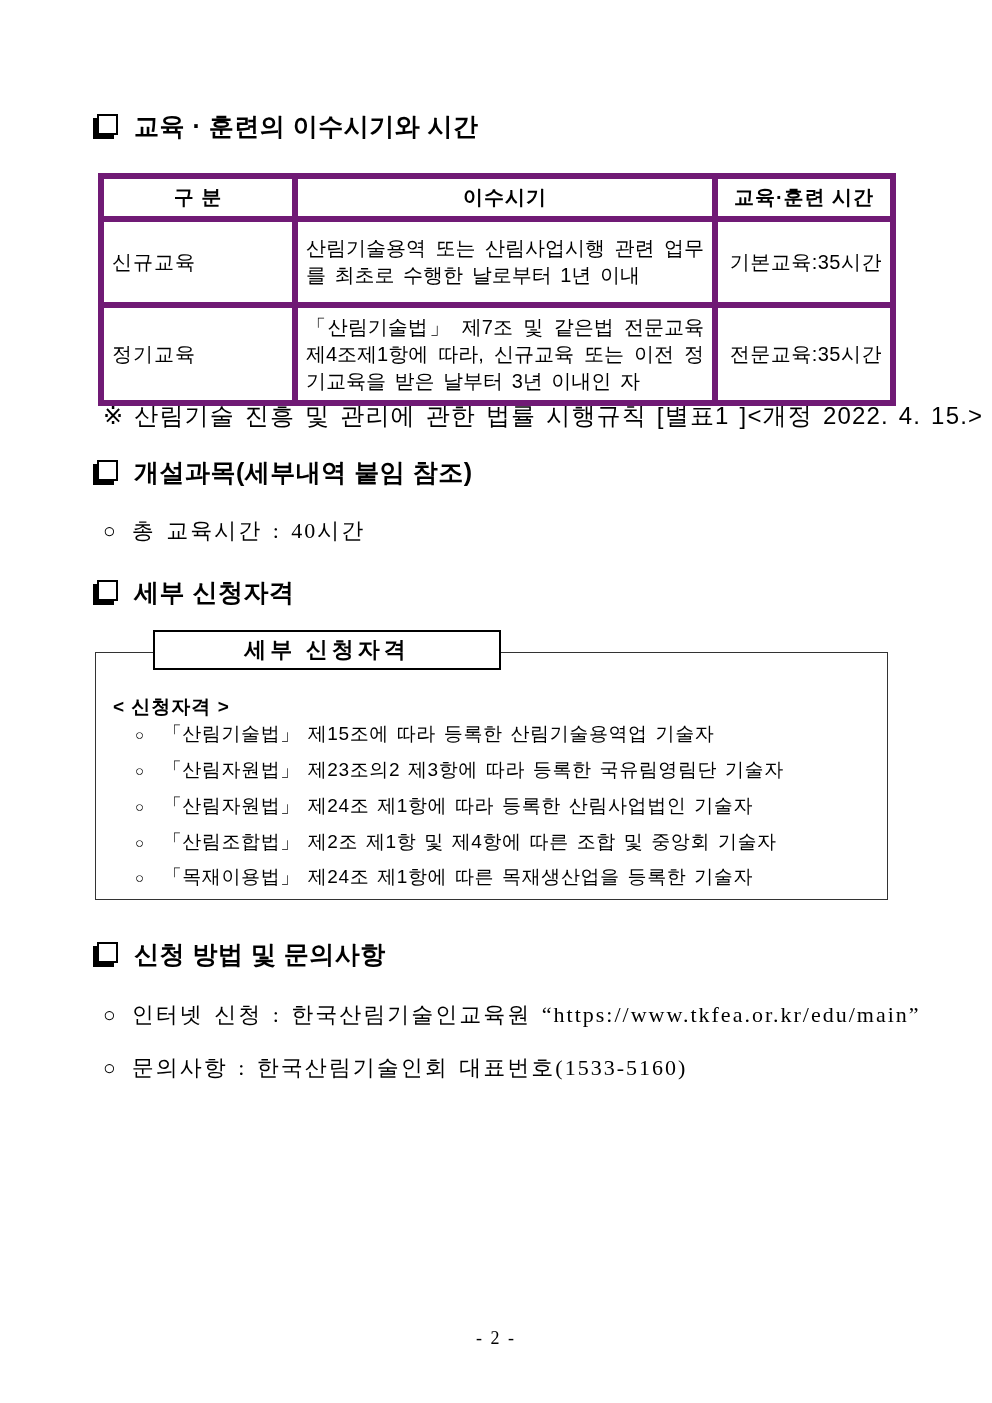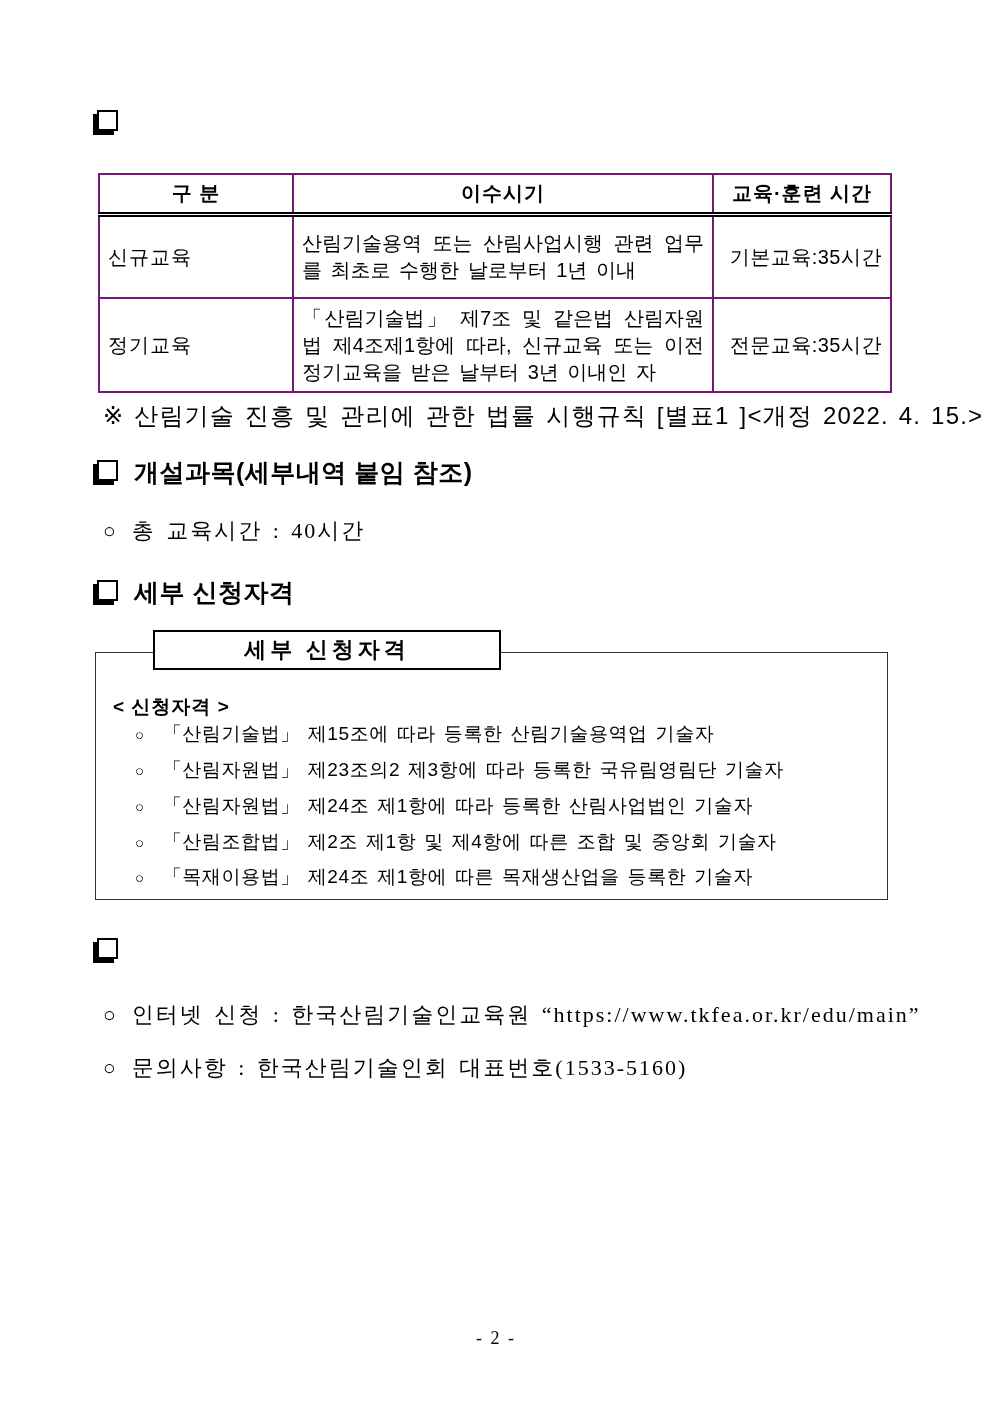--- a/index.html
+++ b/index.html
@@ -34,21 +34,21 @@
 
   
   table.edu{
     position:absolute;top:173px;left:98px;
     width:792px;
     border-collapse:collapse;
     border:2px solid #000;
     font-size:20px;line-height:27px;
     table-layout:fixed;
   }
-  table.edu th, table.edu td{border:2px solid #701a75;padding:2px 8px;}
+  table.edu th, table.edu td{border:6px solid #701a75;padding:2px 8px;}
   table.edu th{
     height:33px;font-weight:bold;font-size:20px;
     border-bottom:5px double #000;
     text-align:center;letter-spacing:1px;
   }
   table.edu td{vertical-align:middle;}
   td.cat{height:76px;text-align:left;letter-spacing:1px;}
   tr.r2 td.cat{height:88px;}
   td.timing{text-align:justify;word-spacing:3px;padding:4px 10px;}
   td.hours{text-align:right;padding-left:6px;letter-spacing:0.5px;white-space:nowrap;}
@@ -105,20 +105,21 @@
     font-size:18px;letter-spacing:2px;
   }
 </style>
 </head>
 <body>
 
 <div class="page">
 
   <div class="sec-title t1">
     <span class="chk"></span>
+    <span>교육 · 훈련의 이수시기와 시간</span>
   </div>
 
   <table class="edu">
     <colgroup>
       <col style="width:194px">
         <col style="width:420px">
         <col style="width:178px">
     </colgroup>
     <thead>
       <tr>
@@ -128,21 +129,21 @@
       </tr>
     </thead>
     <tbody>
       <tr class="r1">
         <td class="cat">신규교육</td>
         <td class="timing">산림기술용역 또는 산림사업시행 관련 업무를 최초로 수행한 날로부터 1년 이내</td>
         <td class="hours">기본교육:35시간</td>
       </tr>
       <tr class="r2">
         <td class="cat">정기교육</td>
-        <td class="timing">「산림기술법」 제7조 및 같은법 산림자원법 제4조제1항에 따라, 신규교육 또는 이전 정기교육을 받은 날부터 3년 이내인 자</td>
+        <td class="timing">「산림기술법」 제7조 및 같은법 전문교육 제4조제1항에 따라, 신규교육 또는 이전 정기교육을 받은 날부터 3년 이내인 자</td>
         <td class="hours">전문교육:35시간</td>
       </tr>
     </tbody>
   </table>
 
   <div class="note">※ 산림기술 진흥 및 관리에 관한 법률 시행규칙 [별표1 ]&lt;개정 2022. 4. 15.&gt;</div>
 
   <div class="sec-title t2">
     <span class="chk"></span>
     <span>개설과목(세부내역 붙임 참조)</span>
@@ -180,20 +181,21 @@
       <span>「산림조합법」 제2조 제1항 및 제4항에 따른 조합 및 중앙회 기술자</span>
     </div>
     <div class="qual-item qi4">
       <span class="oc">○</span>
       <span>「목재이용법」 제24조 제1항에 따른 목재생산업을 등록한 기술자</span>
     </div>
   </div>
 
   <div class="sec-title t4">
     <span class="chk"></span>
+    <span>신청 방법 및 문의사항</span>
   </div>
 
   <div class="obullet b-net">
     <span class="oc">○</span>
     <span>인터넷 신청 : 한국산림기술인교육원  “https://www.tkfea.or.kr/edu/main”</span>
   </div>
 
   <div class="obullet b-contact">
     <span class="oc">○</span>
     <span>문의사항 : 한국산림기술인회 대표번호(1533-5160)</span>

